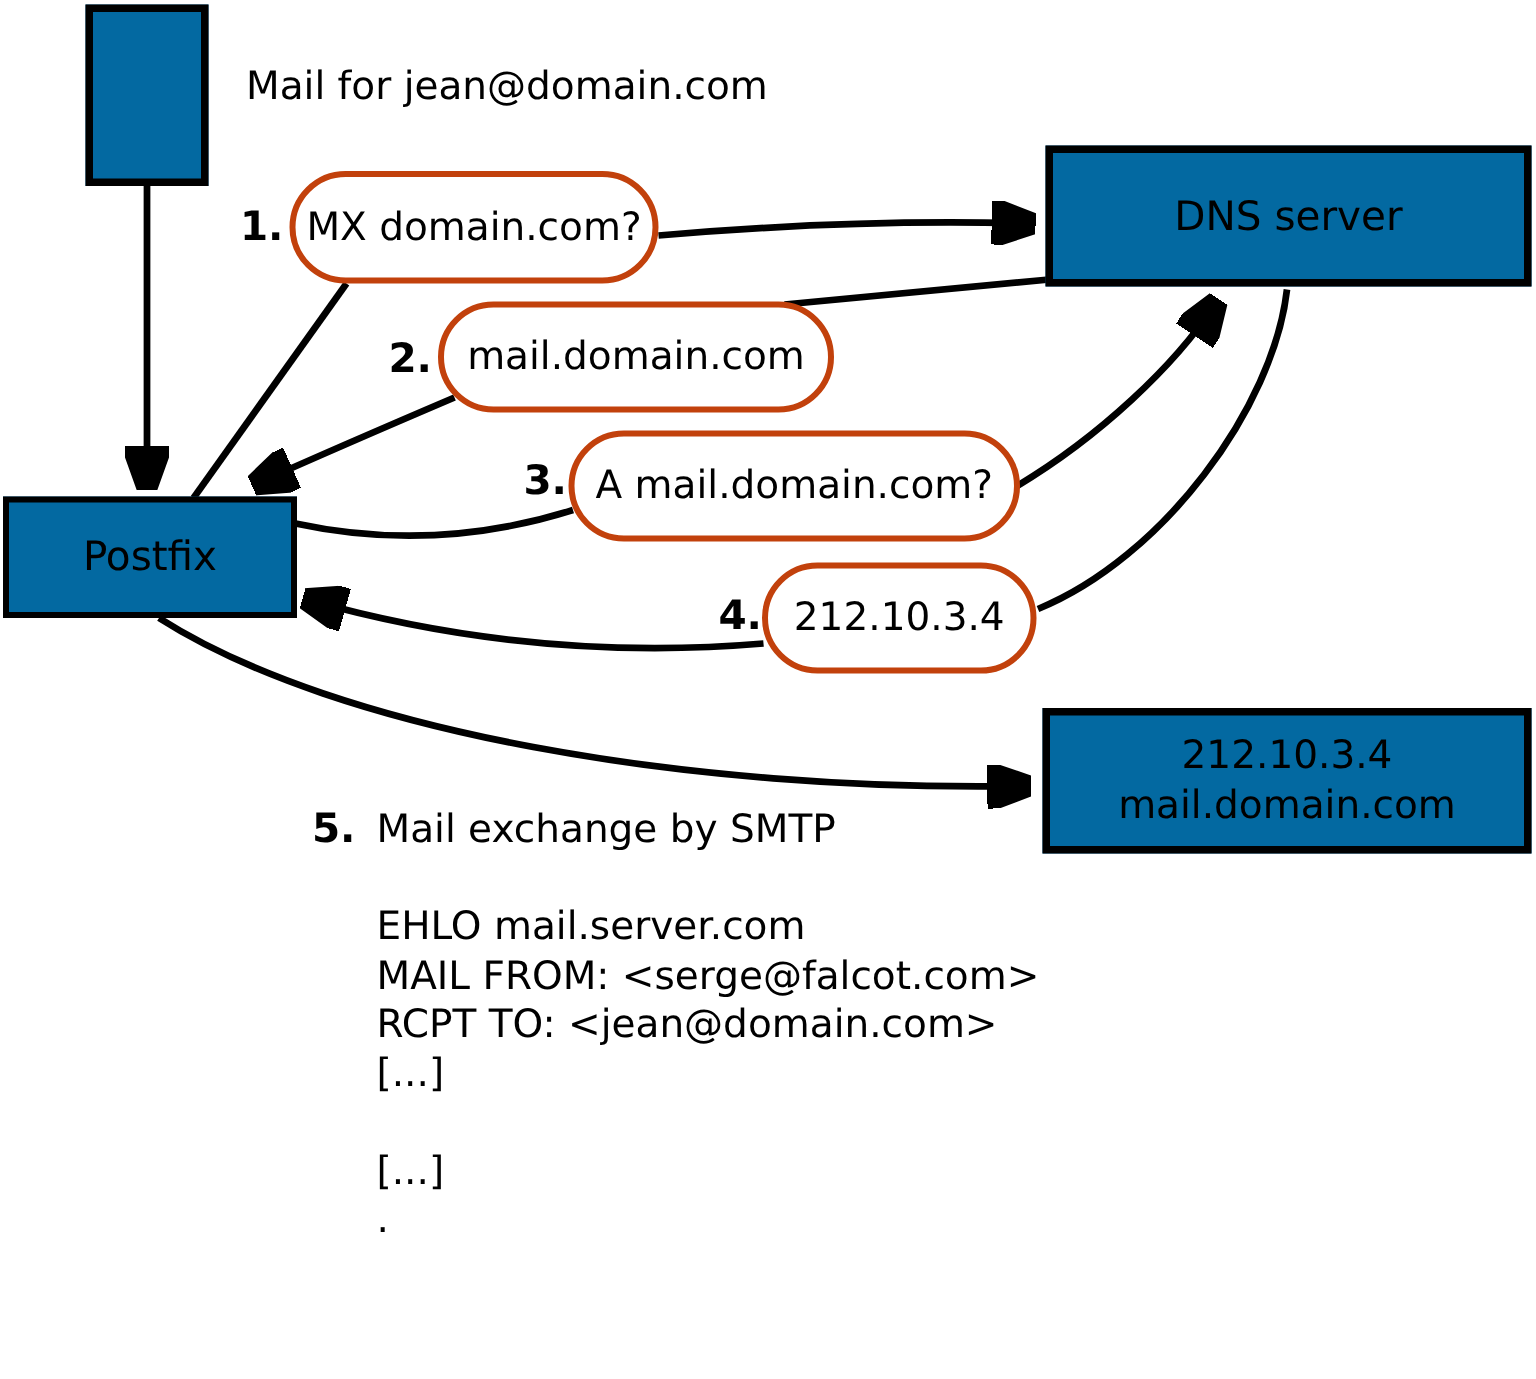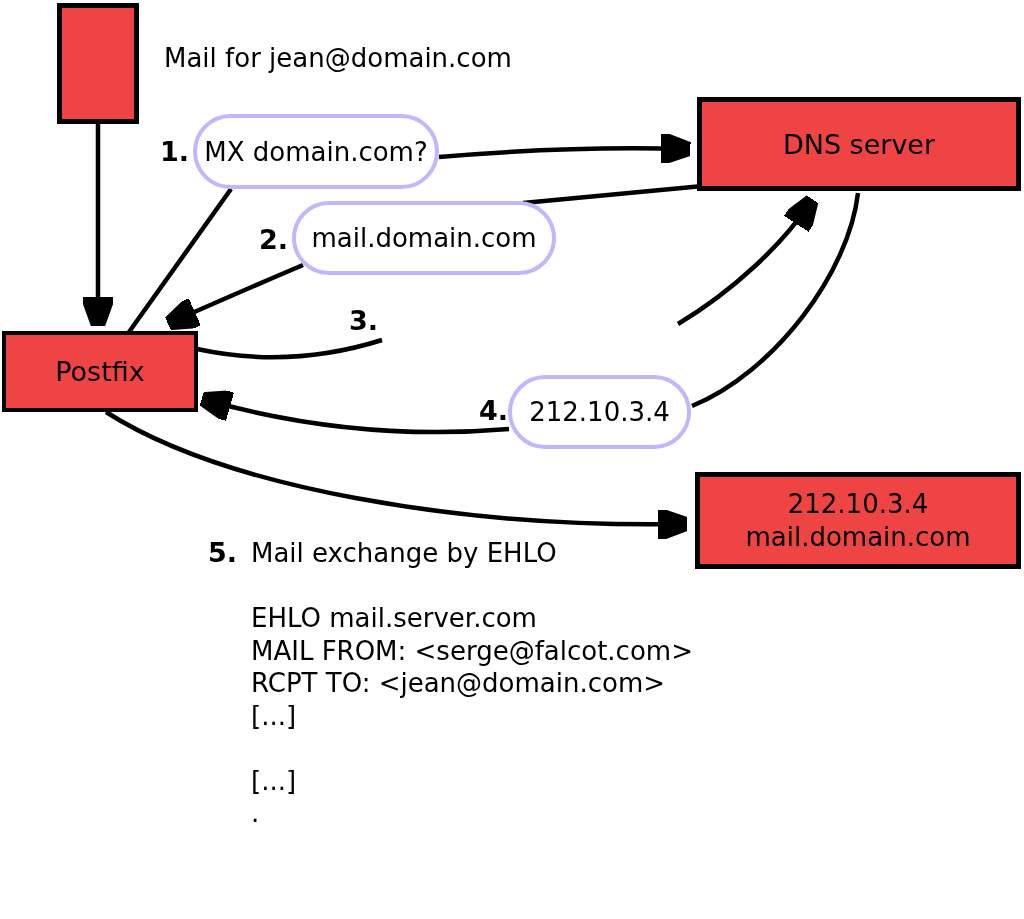--- a/index.html
+++ b/index.html
@@ -24,21 +24,21 @@
     height: 919px;
   }
   .arrows path {
     stroke: #000000;
     stroke-width: 4.5;
     fill: none;
   }
   .node {
     position: absolute;
     box-sizing: border-box;
-    background: #ef4444;
+    background: #0369a1;
     border: 5px solid #000000;
     display: flex;
     align-items: center;
     justify-content: center;
     text-align: center;
     font-size: 26px;
     line-height: 33px;
   }
   .envelope {
     left: 57px; top: 3px;
@@ -58,21 +58,21 @@
   }
   .mailserver {
     left: 695px; top: 472px;
     width: 326px; height: 97px;
     flex-direction: column;
   }
   .pill {
     position: absolute;
     box-sizing: border-box;
     background: #ffffff;
-    border: 4px solid #c4b5fd;
+    border: 4px solid #c2410c;
     border-radius: 40px;
     display: flex;
     align-items: center;
     justify-content: center;
     text-align: center;
     font-size: 26px;
   }
   .pill1 { left: 193px; top: 114px; width: 246px; height: 75px; }
   .pill2 { left: 292px; top: 201px; width: 264px; height: 74px; }
   .pill3 { left: 379px; top: 287px; width: 301px; height: 74px; }
@@ -159,28 +159,31 @@
   <div class="pill pill1">
     <span>MX domain.com?</span>
   </div>
 
   <span class="stepnum num2">2.</span>
   <div class="pill pill2">
     <span>mail.domain.com</span>
   </div>
 
   <span class="stepnum num3">3.</span>
+  <div class="pill pill3">
+    <span>A mail.domain.com?</span>
+  </div>
 
   <span class="stepnum num4">4.</span>
   <div class="pill pill4">
     <span>212.10.3.4</span>
   </div>
 
   <span class="stepnum num5">5.</span>
-  <div class="step5-label">Mail exchange by EHLO</div>
+  <div class="step5-label">Mail exchange by SMTP</div>
 
   <div class="smtp">
     <div class="smtp-line">EHLO mail.server.com</div>
     <div class="smtp-line">MAIL FROM: &lt;serge@falcot.com&gt;</div>
     <div class="smtp-line">RCPT TO: &lt;jean@domain.com&gt;</div>
     <div class="smtp-line">[...]</div>
     <div class="smtp-line"></div>
     <div class="smtp-line">[...]</div>
     <div class="smtp-line">.</div>
   </div>

